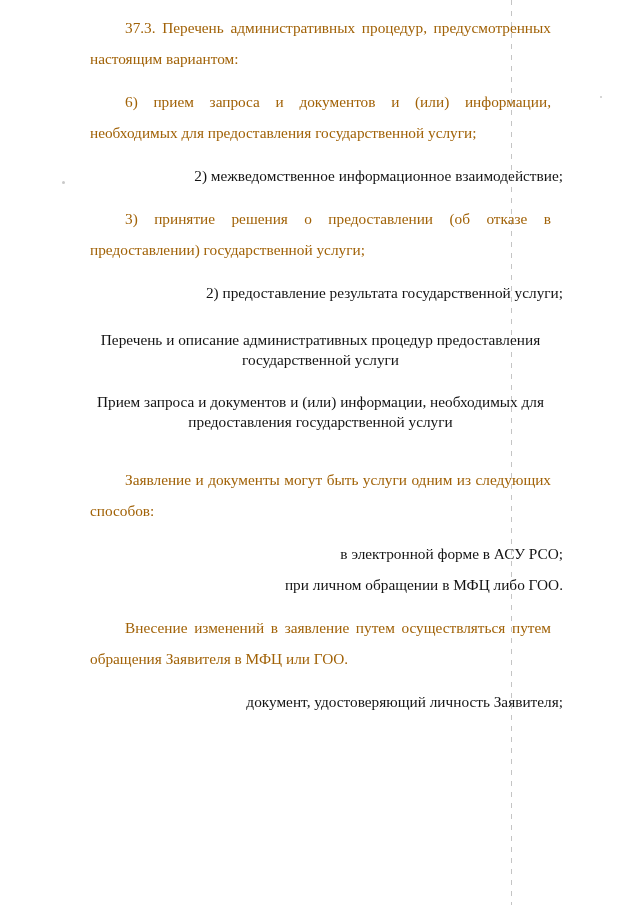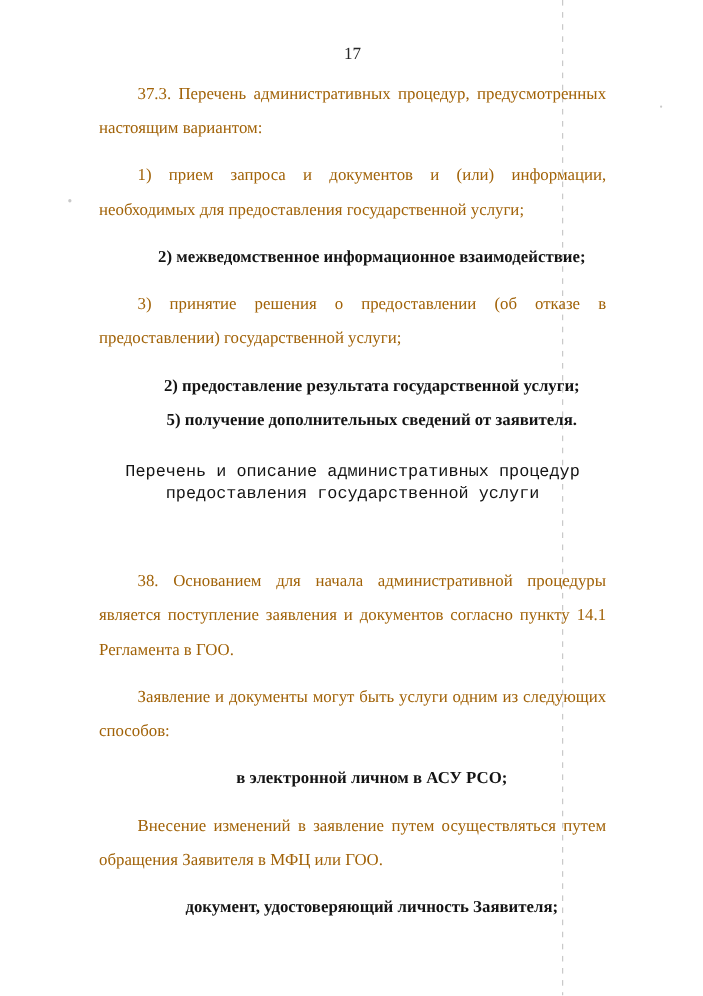--- a/index.html
+++ b/index.html
@@ -65,81 +65,78 @@
     text-indent: 35px;
     margin: 12px;
     color: #a16207;
     hyphens: none;
   }
 
   
   .item {
     font-size: 15.3px;
     line-height: 31px;
-    text-align: center;
+    text-align: right;
     text-indent: 35px;
     margin: 0;
     color: #141414;
     white-space: nowrap;
-    font-weight: bold;
   }
 
   .heading {
     font-size: 15.3px;
     line-height: 20px;
     text-align: center;
     margin: 0;
     color: #141414;
     padding: 0 8px;
-    font-family: Liberation Mono, monospace;
   }
 
   .gap-before-heading { height: 22px; }
   .gap-between-headings { height: 22px; }
   .gap-after-heading { height: 20px; }
 </style>
 </head>
 <body>
 
 <div id="scan-fold"></div>
 <div class="speck" style="left:62px; top:181px; width:3px; height:3px;"></div>
 <div class="speck" style="left:600px; top:96px; width:2px; height:2px;"></div>
 
 <div id="page">
 
-  <div id="page-number">17</div>
 
   <p class="para">37.3. Перечень административных процедур, предусмотренных настоящим вариантом:</p>
 
-  <p class="para">1) прием запроса и документов и (или) информации, необходимых для предоставления государственной услуги;</p>
+  <p class="para">6) прием запроса и документов и (или) информации, необходимых для предоставления государственной услуги;</p>
 
   <p class="item">2) межведомственное информационное взаимодействие;</p>
 
   <p class="para">3) принятие решения о предоставлении (об отказе в предоставлении) государственной услуги;</p>
 
   <p class="item">2) предоставление результата государственной услуги;</p>
 
-  <p class="item">5) получение дополнительных сведений от заявителя.</p>
 
   <div class="gap-before-heading"></div>
 
   <p class="heading">Перечень и описание административных процедур предоставления государственной услуги</p>
 
   <div class="gap-between-headings"></div>
 
+  <p class="heading">Прием запроса и документов и (или) информации, необходимых для предоставления государственной услуги</p>
 
   <div class="gap-after-heading"></div>
 
-  <p class="para">38. Основанием для начала административной процедуры является поступление заявления и документов согласно пункту 14.1 Регламента в ГОО.</p>
 
   <p class="para">Заявление и документы могут быть услуги одним из следующих способов:</p>
 
 
-  <p class="item">в электронной личном в АСУ РСО;</p>
+  <p class="item">в электронной форме в АСУ РСО;</p>
 
+  <p class="item">при личном обращении в МФЦ либо ГОО.</p>
 
   <p class="para">Внесение изменений в заявление путем осуществляться путем обращения Заявителя в МФЦ или ГОО.</p>
 
 
 
   <p class="item">документ, удостоверяющий личность Заявителя;</p>
 
 </div>
 
 </body></html>

